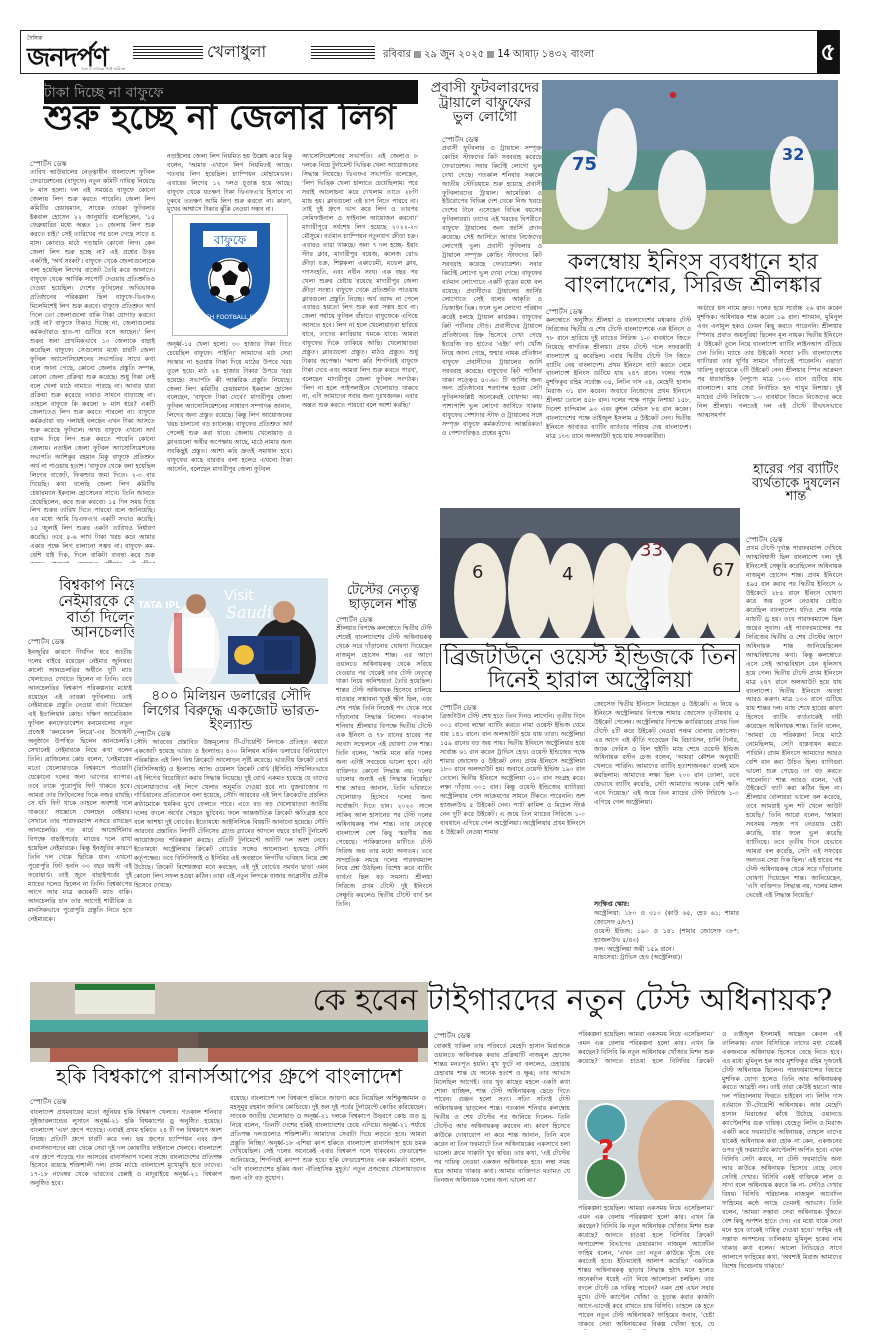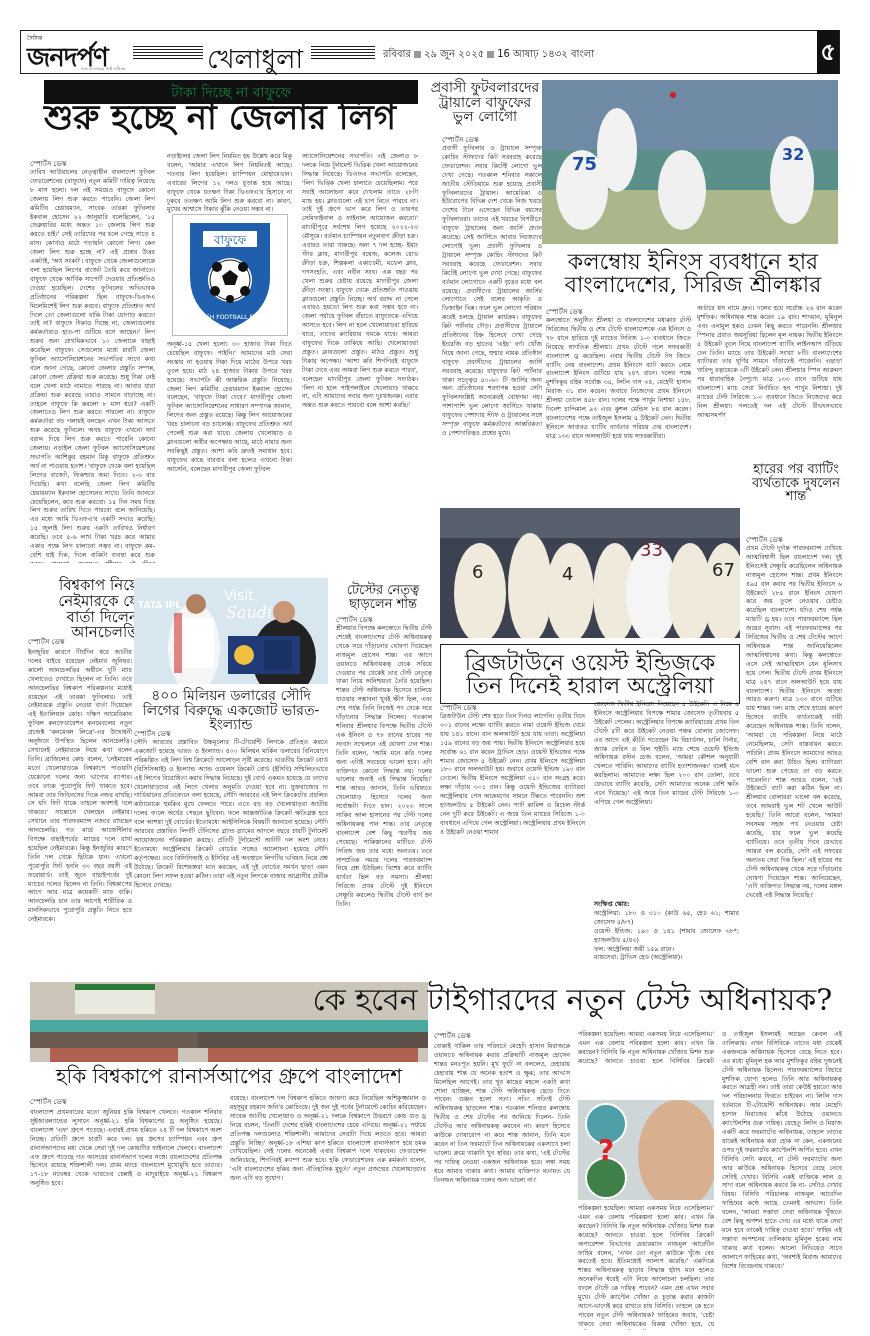--- a/index.html
+++ b/index.html
@@ -4,44 +4,44 @@
 <style>
   *{box-sizing:border-box;margin:0;padding:0}
   html,body{width:870px;height:1336px;background:#fff;overflow:hidden}
   body{font-family:"DejaVu Sans",sans-serif;color:#111;position:relative}
   .abs{position:absolute}
   .masthead{left:20px;top:30px;width:820px;height:44px;border:1px solid #222;background:#fff}
   .logo-small{left:6px;top:2px;font-size:6px;color:#333}
   .logo-main{left:6px;top:6px;font-size:26px;font-weight:bold;letter-spacing:-1px;color:#111;font-family:"DejaVu Serif",serif}
   .logo-tag{left:60px;top:35px;font-size:4px;color:#444}
   .rule-block{height:14px;top:15px;background:repeating-linear-gradient(#222 0 1px,#fff 1px 3px)}
-  .section{left:190px;top:8px;font-size:26px;color:#111}
+  .section{left:190px;top:8px;font-size:16px;color:#111}
   .dateline{left:580px;top:15px;font-size:10px;color:#222;white-space:nowrap}
   .dateline .sq{display:inline-block;width:7px;height:7px;background:#999;margin:0 3px;vertical-align:middle}
   .pageno{right:0;top:-1px;width:22px;height:44px;background:#111;color:#fff;font-size:24px;text-align:center;line-height:44px;font-weight:bold}
-  .kicker{background:#111;color:#15803d;text-align:center;font-size:14px;line-height:24px}
+  .kicker{background:#111;color:#a3a3a3;font-size:14px;line-height:24px}
   .head-xl{font-weight:bold;text-align:center;font-family:"DejaVu Serif",serif;line-height:1.05}
   .byline{font-size:7px;color:#222}
   .body{font-size:6.2px;line-height:8.9px;color:#222;text-align:justify;overflow:hidden}
   .photo{overflow:hidden}
   .sky{background:linear-gradient(180deg,#5a7fa8 0%,#86a7c6 40%,#8aa86c 70%,#6d8f4a 100%)}
 </style>
 </head>
 <body>
 
 <div class="abs masthead">
   <div class="abs logo-small">দৈনিক</div>
   <div class="abs logo-main">জনদর্পণ</div>
   <div class="abs logo-tag">সত্য ও ন্যায়ের পথে অবিচল</div>
   <div class="abs rule-block" style="left:148px;width:30px"></div>
   <div class="abs rule-block" style="left:112px;width:70px"></div>
   <div class="abs section" style="left:186px">খেলাধুলা</div>
   <div class="abs rule-block" style="left:290px;width:64px"></div>
   <div class="abs dateline" style="left:362px">
-    <span>রবিবার</span><span class="sq"></span><span>২৯ জুন ২০২৫</span><span class="sq"></span><span>16 আষাঢ় ১৪৩২ বাংলা</span>
+    <span>রবিবার</span><span class="sq"></span><span>২৯ জুন ২০২৫</span><span class="sq"></span><span>14 আষাঢ় ১৪৩২ বাংলা</span>
   </div>
   <div class="abs pageno">৫</div>
 </div>
 
 <div class="abs kicker" style="left:44px;top:80px;width:374px">টাকা দিচ্ছে না বাফুফে</div>
 <div class="abs head-xl" style="left:20px;top:100px;width:400px;font-size:34px">শুরু হচ্ছে না জেলার লিগ</div>
 <div class="abs byline" style="left:30px;top:158px">স্পোর্টস ডেস্ক</div>
 <div class="abs body" style="left:30px;top:168px;width:125px;height:395px">তাবিথ আউয়ালের নেতৃত্বাধীন বাংলাদেশ ফুটবল ফেডারেশনের (বাফুফে) নতুন কমিটি দায়িত্ব নিয়েছে ৮ মাস হলো। দল এই সময়েও বাফুফে কোনো জেলায় লিগ শুরু করতে পারেনি। জেলা লিগ কমিটির চেয়ারম্যান, সাবেক তারকা ফুটবলার ইকবাল হোসেন ২২ জানুয়ারি বলেছিলেন, '১৫ ফেব্রুয়ারির মধ্যে অন্তত ১০ জেলায় লিগ শুরু করতে চাই।' সেই তারিখের পর চলে গেছে সাড়ে ৪ মাস। কোথাও মাঠে গড়ায়নি কোনো লিগ। কেন জেলা লিগ শুরু হচ্ছে না? এই প্রশ্নের উত্তর একটাই, 'অর্থ সংকট'। বাফুফে থেকে জেলাগুলোকে বলা হয়েছিল লিগের বাজেট তৈরি করে জানাতে। বাফুফে থেকে আর্থিক সাপোর্ট দেওয়ার প্রতিশ্রুতিও দেওয়া হয়েছিল। দেশের ফুটবলের অভিভাবক প্রতিষ্ঠানের পরিকল্পনা ছিল বাফুফে-ডিএফএ মিলেমিশেই লিগ শুরু করবে। বাফুফে প্রতিশ্রুত অর্থ দিলে তো জেলাগুলো বাকি টাকা যোগাড় করতো তাই না? বাফুফে টাকাও দিচ্ছে না, জেলাগুলোর কর্মকর্তারাও হাত-পা গুটিয়ে বসে আছেন।' লিগ শুরুর জন্য প্রাথমিকভাবে ১০ জেলাকে বাছাই করেছিল বাফুফে। সেগুলোর মধ্যে চারটি জেলা ফুটবল অ্যাসোসিয়েশনের সভাপতির সাথে কথা বলে জানা গেছে, কোনো জেলার প্রস্তুতি সম্পন্ন, কোনো জেলা প্রক্রিয়া শুরু করেছে। শুধু টাকা নেই বলে খেলা মাঠে নামাতে পারছে না। আবার যারা প্রক্রিয়া শুরু করেছে তারাও সামনে বাড়াচ্ছে না। তাহলে বাফুফে কি করলো ৮ মাস ধরে? একটি জেলাতেও লিগ শুরু করতে পারলো না। বাফুফে কর্মকর্তারা বড় গলায়ই বলছেন এখন টাকা আসতে শুরু করেছে ফুটবলে। অথচ বাফুফে এখনো অর্থ বরাদ্দ দিয়ে লিগ শুরু করতে পারেনি কোনো জেলায়। নড়াইল জেলা ফুটবল অ্যাসোসিয়েশনের সভাপতি আশিকুর রহমান মিকু বাফুফে প্রতিশ্রুত অর্থ না পাওয়ায় হতাশ। 'বাফুফে থেকে বলা হয়েছিল লিগের বাজেট, ফিকশ্চার জমা দিতে। ২-৩ বার দিয়েছি। কথা বলেছি জেলা লিগ কমিটির চেয়ারম্যান ইকবাল হোসেনের সাথে। তিনি জানতে চেয়েছিলেন, কবে শুরু করবো। ১৫ দিন সময় দিয়ে লিগ শুরুর তারিখ দিতে পারবো বলে জানিয়েছি। এর মধ্যে আমি ডিএফএ'র একটি সভাও করেছি। ১৫ জুলাই লিগ শুরুর একটা তারিখও নির্ধারণ করেছি। তবে ৫-৬ লাখ টাকা খরচ করে আমার একার পক্ষে লিগ চালানো সম্ভব না। বাফুফে কম-বেশি যাই দিক, দিলে বাকিটা ব্যবস্থা করে শুরু করতে পারবো', বলেছেন বর্ষীয়ান এই ক্রীড়া সংগঠক।</div>
 <div class="abs body" style="left:167px;top:152px;width:125px;height:64px">নড়াইলের জেলা লিগ নিয়মিত হয় উল্লেখ করে মিকু বলেন, 'আমার এখানে লিগ নিয়মিতই আছে। গতবার লিগ হয়েছিল। চ্যাম্পিয়ন মোহামেডান। এবারের লিগের ১২ দলও চূড়ান্ত হয়ে আছে। বাফুফে থেকে যতক্ষণ টাকা ডিএফএ'র হিসাবে না ঢুকবে ততক্ষণ আমি লিগ শুরু করবো না। কারণ, মুখের আশ্বাসে টাকার ঝুঁকি নেওয়া সম্ভব না।</div>
 <div class="abs" style="left:172px;top:214px;width:116px;height:122px;border:1px solid #bbb;background:#fff">
@@ -100,21 +100,21 @@
     <ellipse cx="175" cy="85" rx="22" ry="50" fill="#efeadc"></ellipse>
     <ellipse cx="212" cy="85" rx="26" ry="50" fill="#f5f5f5"></ellipse>
     <ellipse cx="250" cy="85" rx="22" ry="50" fill="#efeadc"></ellipse>
     <ellipse cx="285" cy="85" rx="22" ry="50" fill="#efeadc"></ellipse>
     <text x="32" y="70" font-size="18" fill="#222" font-family="DejaVu Sans">6</text>
     <text x="122" y="72" font-size="18" fill="#222" font-family="DejaVu Sans">4</text>
     <text x="200" y="48" font-size="18" fill="#7a1f2a" font-family="DejaVu Sans">33</text>
     <text x="272" y="68" font-size="18" fill="#222" font-family="DejaVu Sans">67</text>
   </svg>
 </div>
-<div class="abs head-xl" style="left:440px;top:644px;width:300px;font-size:22px;font-weight:normal;border:1px solid #222;padding:6px">ব্রিজটাউনে ওয়েস্ট ইন্ডিজকে তিন দিনেই হারাল অস্ট্রেলিয়া</div>
+<div class="abs head-xl" style="left:440px;top:644px;width:300px;font-size:22px;font-weight:normal;border:1px solid #222;padding:0">ব্রিজটাউনে ওয়েস্ট ইন্ডিজকে তিন দিনেই হারাল অস্ট্রেলিয়া</div>
 <div class="abs byline" style="left:440px;top:702px">স্পোর্টস ডেস্ক</div>
 <div class="abs body" style="left:440px;top:712px;width:145px;height:255px">ব্রিজটাউন টেস্ট শেষ হতে তিন দিনও লাগেনি। তৃতীয় দিনে ৩০১ রানের লক্ষ্যে ব্যাটিং করতে নামা ওয়েস্ট ইন্ডিজ থেমে যায় ১৪১ রানে। রান অলআউট হয়ে যায় তারা। অস্ট্রেলিয়া ১৫৯ রানের বড় জয় পায়। দ্বিতীয় ইনিংসে অস্ট্রেলিয়ার হয়ে সর্বোচ্চ ৬১ রান করেন ট্রাভিস হেড। ওয়েস্ট ইন্ডিজের পক্ষে শামার জোসেফ ৫ উইকেট নেন। প্রথম ইনিংসে অস্ট্রেলিয়া ১৮০ রানে অলআউট হয়। জবাবে ওয়েস্ট ইন্ডিজ ১৯০ রান তোলে। দ্বিতীয় ইনিংসে অস্ট্রেলিয়া ৩১০ রান সংগ্রহ করে। লক্ষ্য দাঁড়ায় ৩০১ রান। কিন্তু ওয়েস্ট ইন্ডিজের ব্যাটাররা অস্ট্রেলিয়ার পেস আক্রমণের সামনে টিকতে পারেননি। জশ হ্যাজলউড ৫ উইকেট নেন। প্যাট কামিন্স ও মিচেল স্টার্ক নেন দুটি করে উইকেট। এ জয়ে তিন ম্যাচের সিরিজে ১-০ ব্যবধানে এগিয়ে গেল অস্ট্রেলিয়া। অস্ট্রেলিয়ার প্রথম ইনিংসে ৪ উইকেট নেওয়া শামার</div>
 <div class="abs body" style="left:594px;top:700px;width:145px;height:200px">জোসেফ দ্বিতীয় ইনিংসে নিয়েছেন ৫ উইকেট। এ নিয়ে ৬ ইনিংসে অস্ট্রেলিয়ার বিপক্ষে শামার জোসেফ তৃতীয়বার ৫ উইকেট পেলেন। অস্ট্রেলিয়ার বিপক্ষে ক্যারিয়ারের প্রথম তিন টেস্টে ৫টি করে উইকেট নেওয়া পঞ্চম বোলার জোসেফ। এর আগে এই কীর্তি গড়েছেন টম রিচার্ডসন, চার্লি টার্নার, জ্যাক ফেরিস ও বিল হুইটি। ম্যাচ শেষে ওয়েস্ট ইন্ডিজ অধিনায়ক রস্টন চেজ বলেন, 'আমরা কৌশল অনুযায়ী খেলতে পারিনি। আমাদের ব্যাটিং হতাশাজনক।' বলেই মনে করছিলাম। আমাদের লক্ষ্য ছিল ২০০ রান তোলা, তবে যেভাবে ব্যাটিং করেছি, সেটা আমাদের অনেক বেশি ক্ষতি এনে দিয়েছে।' এই জয়ে তিন ম্যাচের টেস্ট সিরিজে ১-০ এগিয়ে গেল অস্ট্রেলিয়া।</div>
 <div class="abs" style="left:594px;top:900px;width:145px">
   <div class="body" style="font-weight:bold">সংক্ষিপ্ত স্কোর:</div>
   <div class="body">অস্ট্রেলিয়া: ১৮০ ও ৩১০ (কাউ ৬৫, হেড ৬১; শামার জোসেফ ৫/৮৭)</div>
   <div class="body">ওয়েস্ট ইন্ডিজ: ১৯০ ও ১৪১ (শামার জোসেফ ৩৮*; হ্যাজলউড ৫/৪৩)</div>
   <div class="body">ফল: অস্ট্রেলিয়া জয়ী ১৫৯ রানে।</div>
   <div class="body">ম্যাচসেরা: ট্রাভিস হেড (অস্ট্রেলিয়া)।</div>
 </div>

